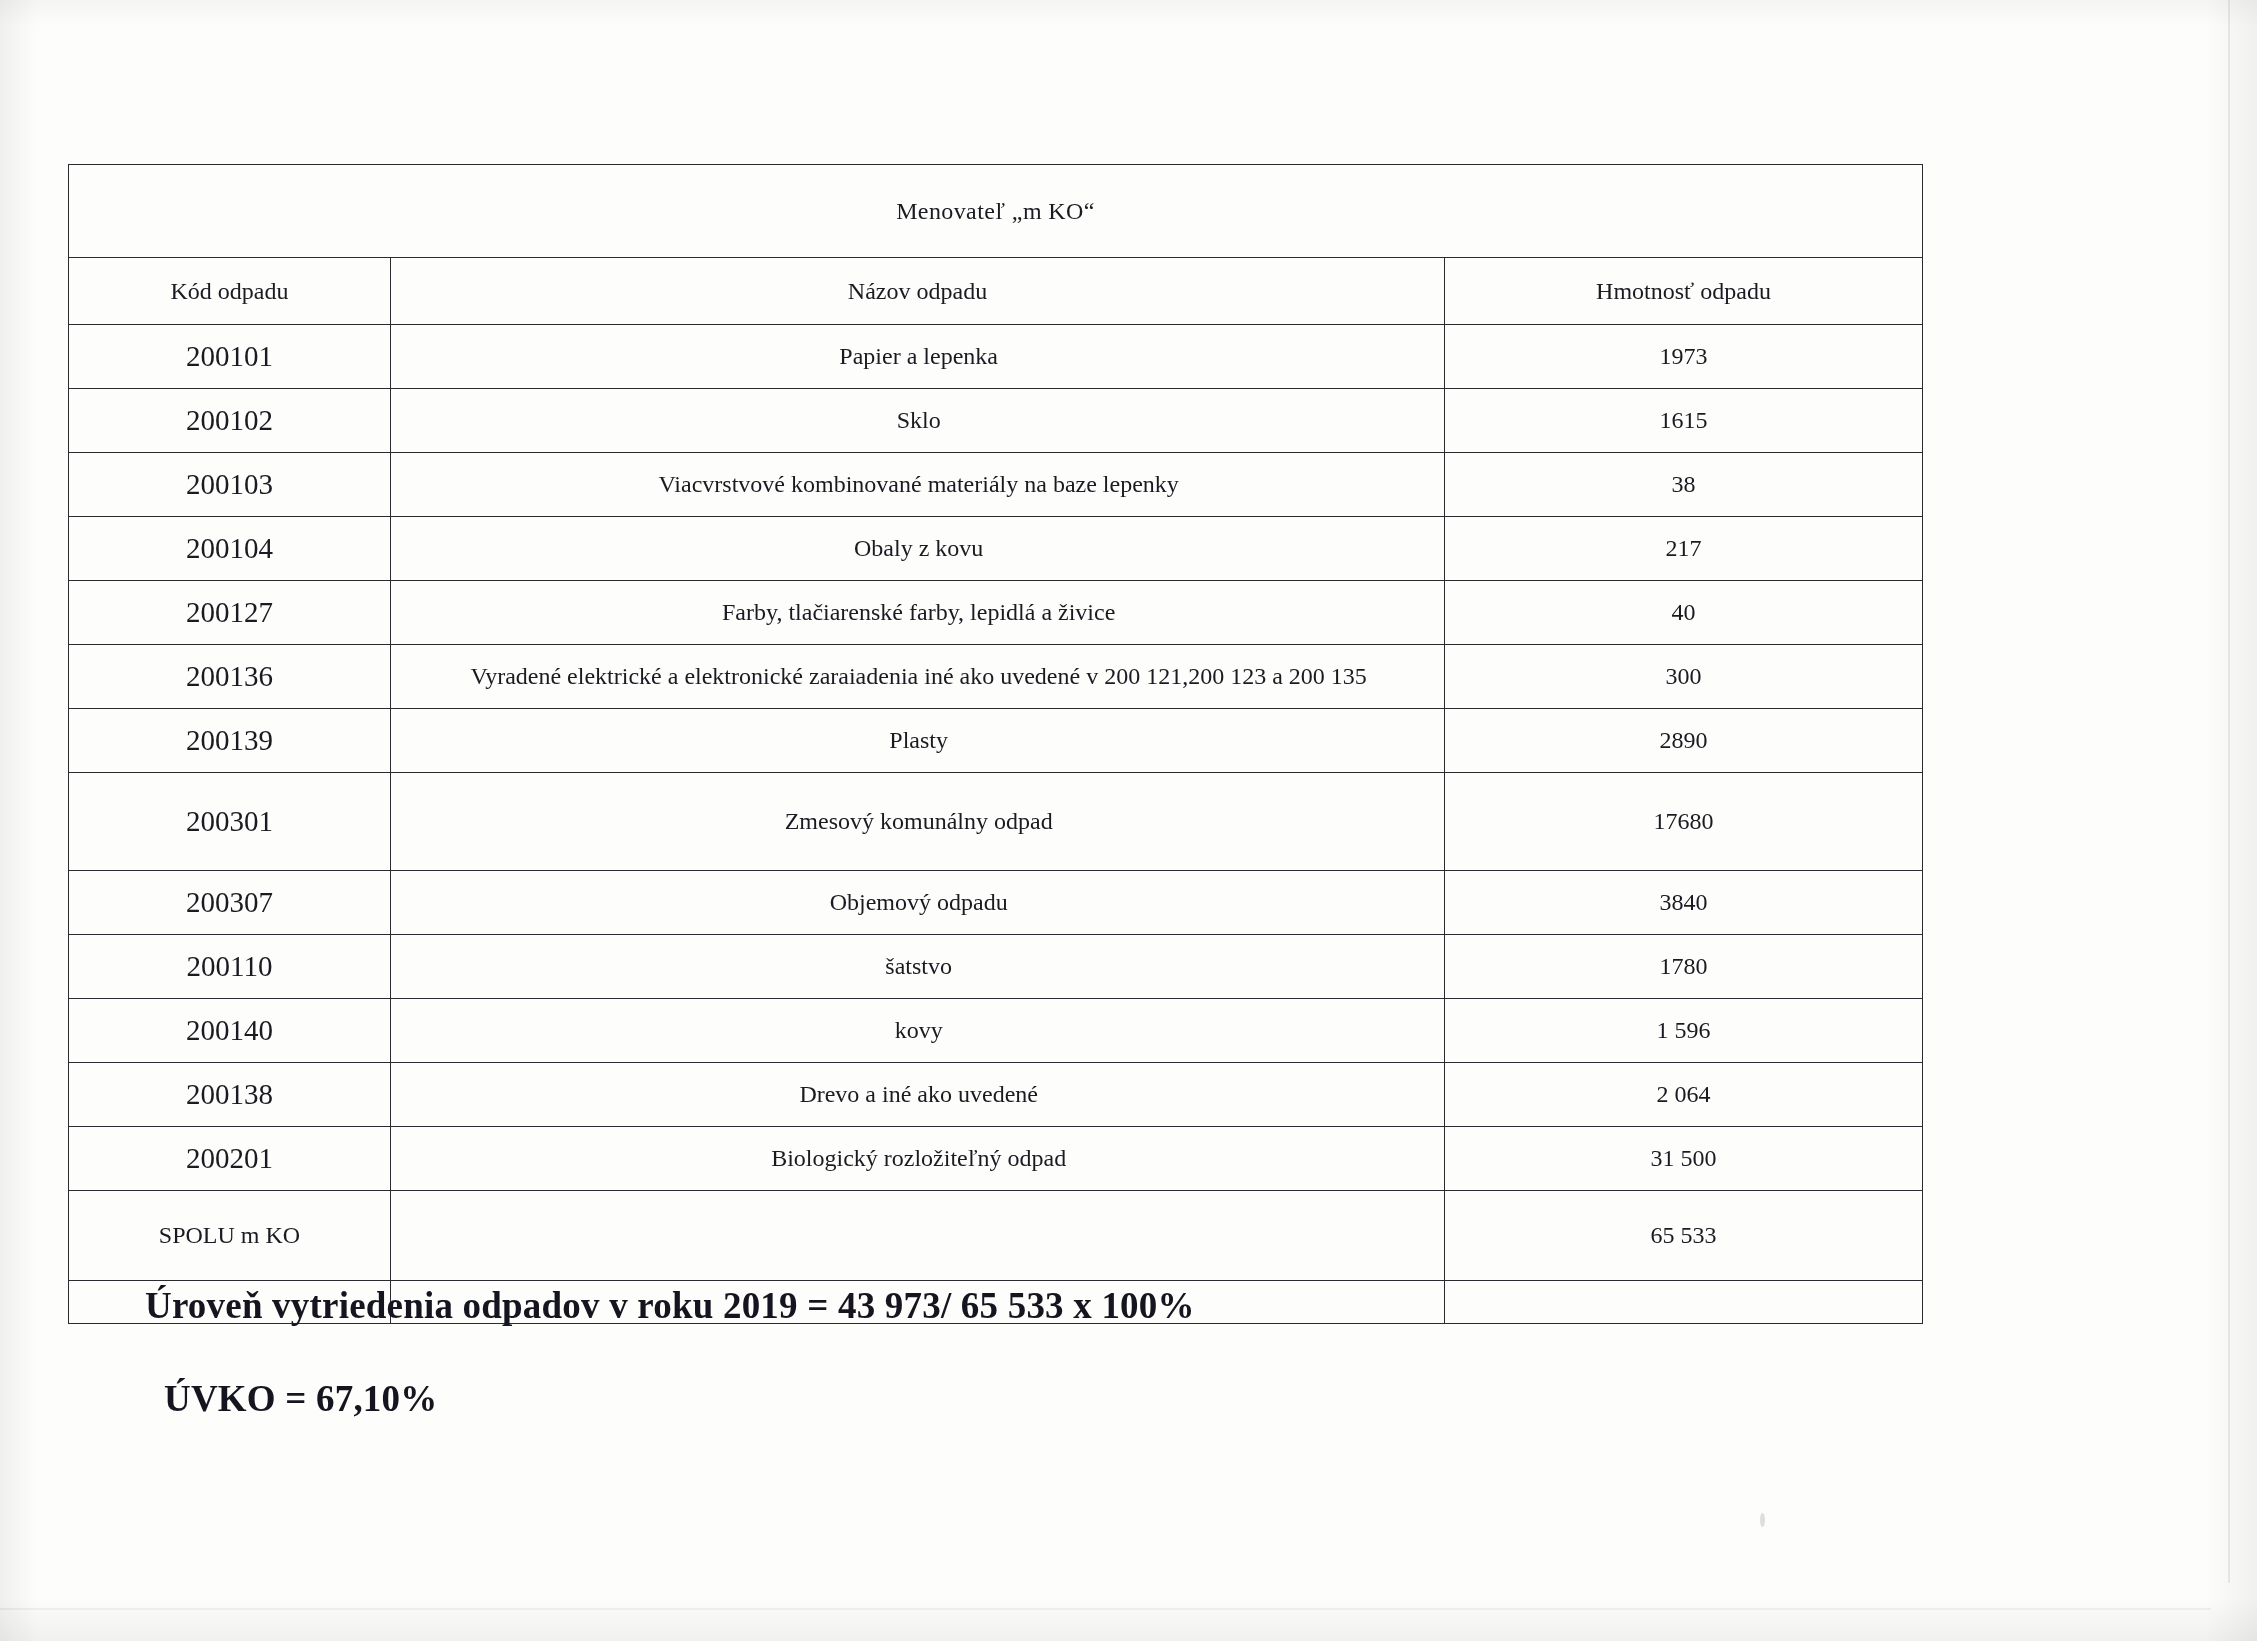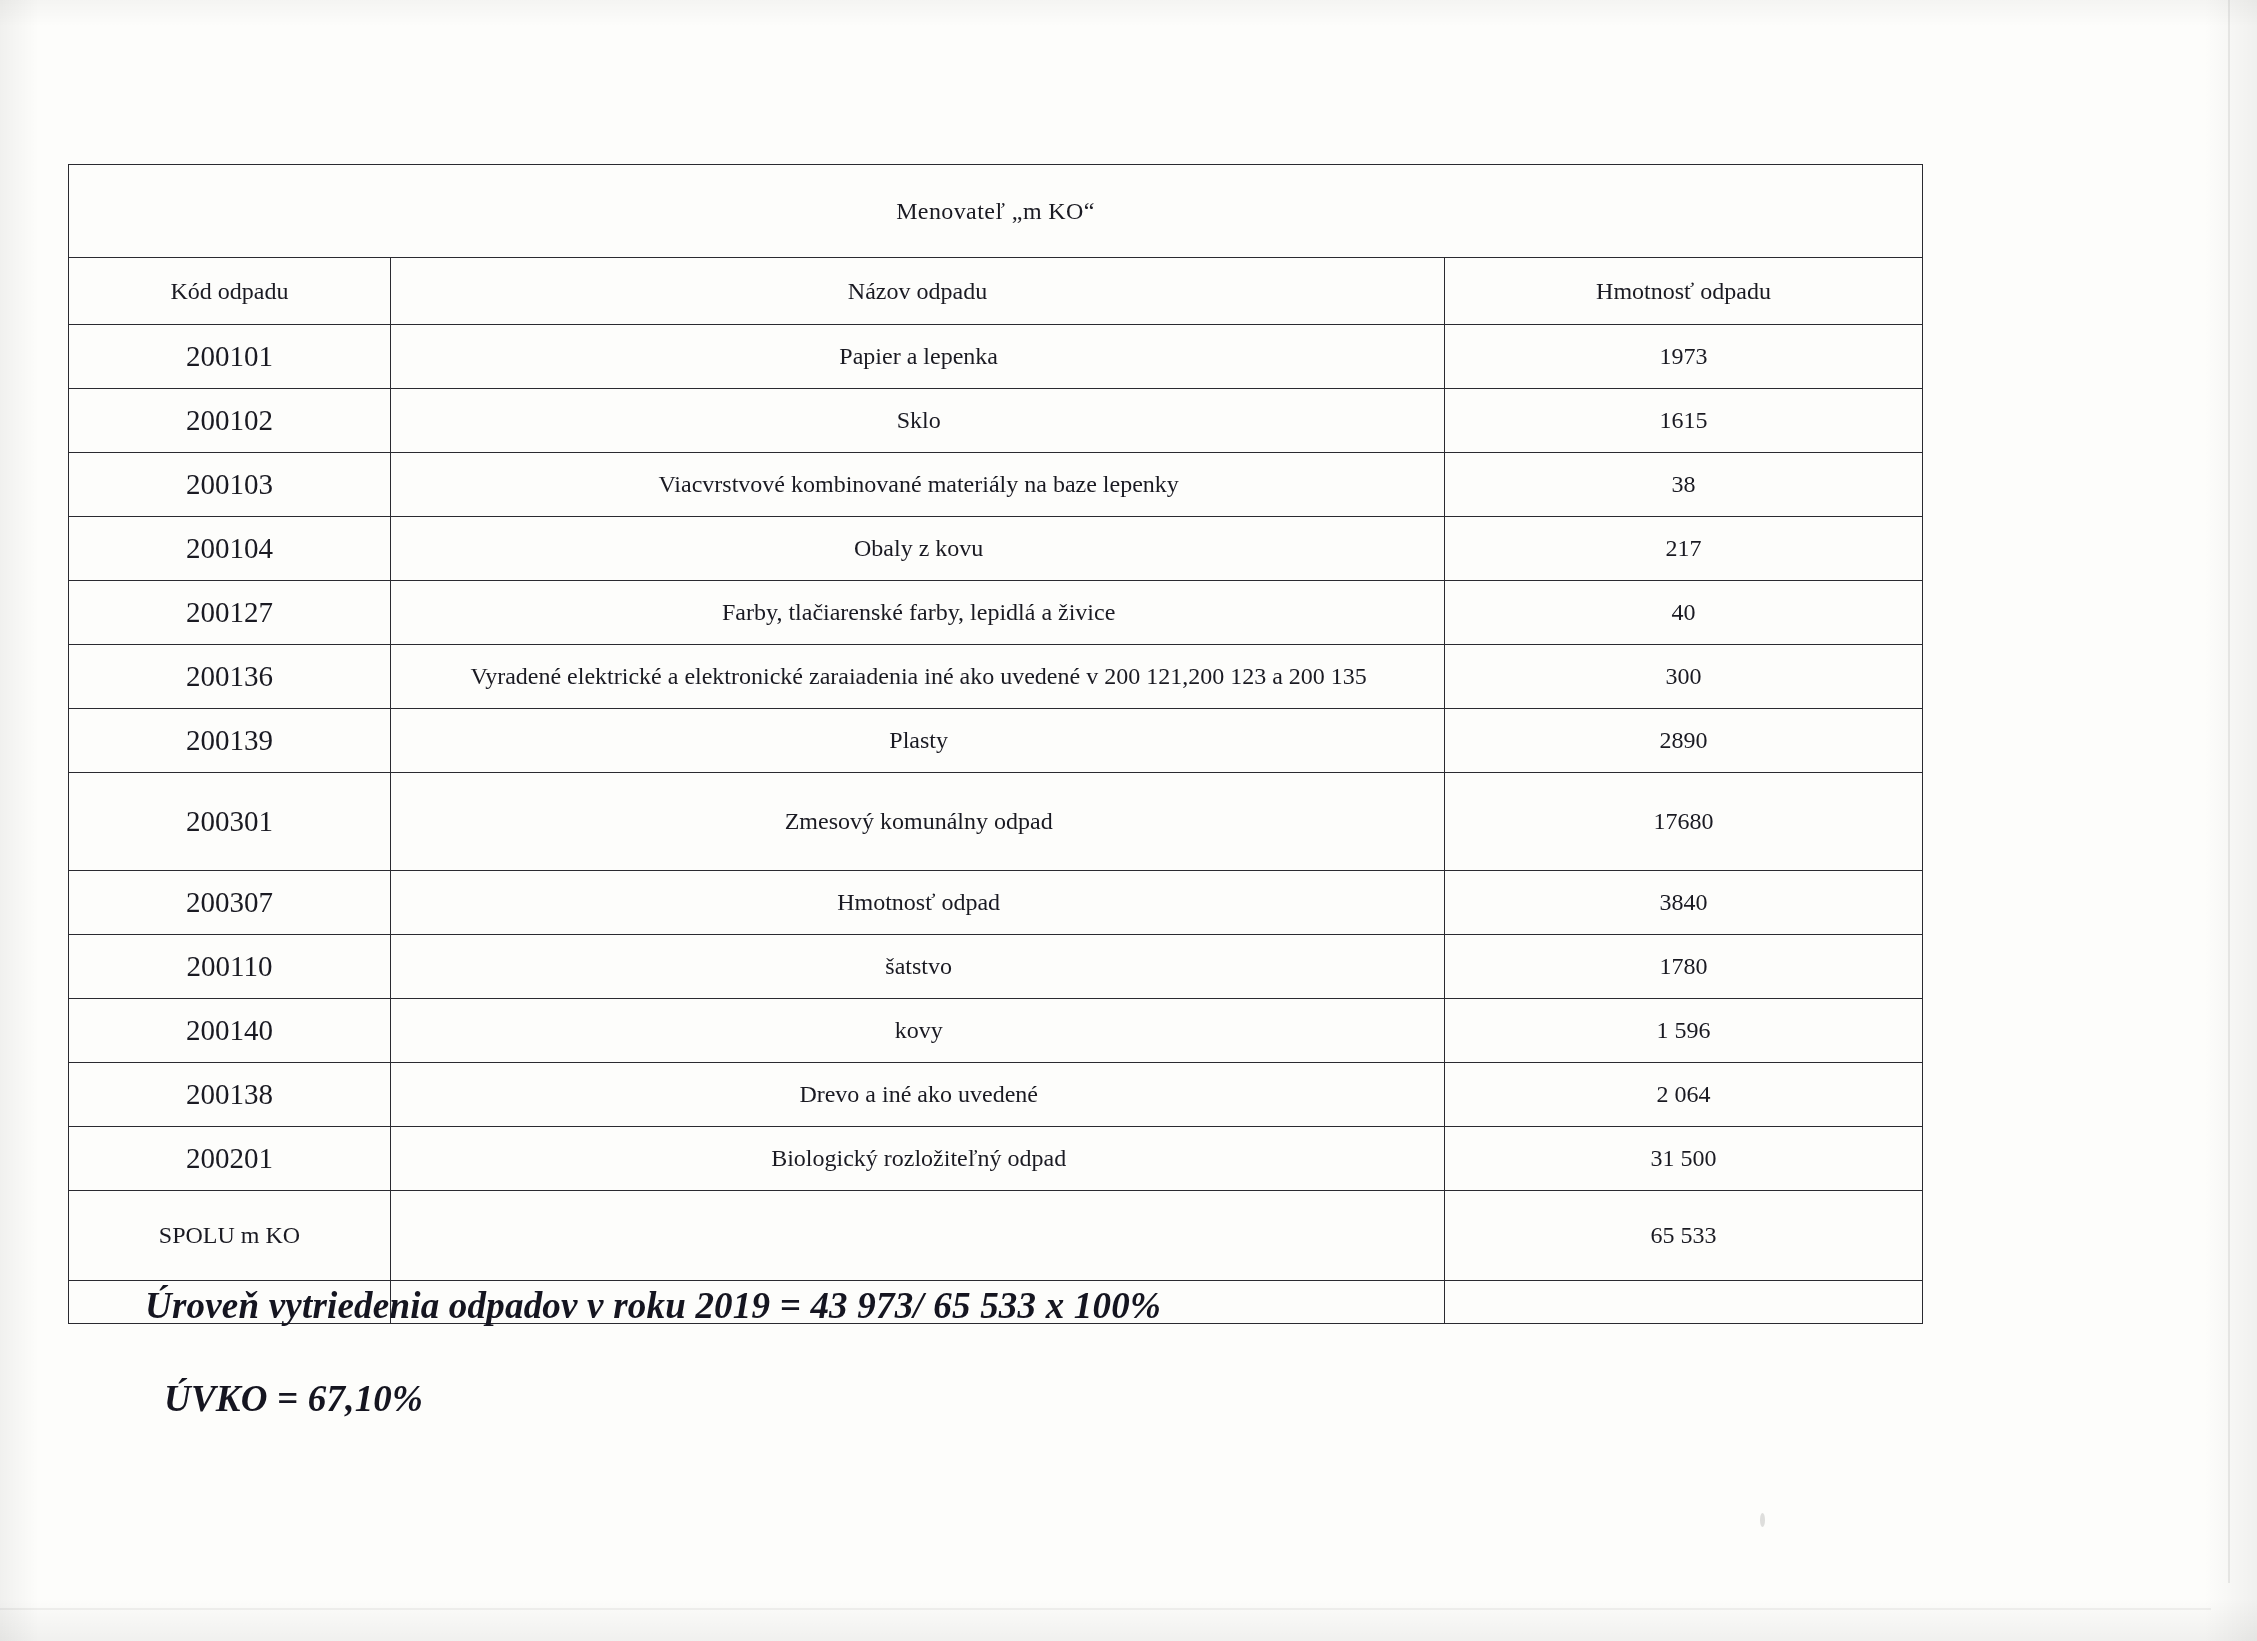--- a/index.html
+++ b/index.html
@@ -125,21 +125,20 @@
   .bottom-strip td {
     height: 42px;
     border-top: none;
   }
 
   .summary {
     position: absolute;
     left: 145px;
     top: 1284px;
     width: 1641px;
-    font-style: italic;
   }
   .summary-line {
     font-weight: bold;
     font-size: 37px;
     letter-spacing: 0.2px;
     color: #151520;
     margin-bottom: 50px;
   }
   .summary-line.second {
     margin-left: 19px;
@@ -212,21 +211,21 @@
         <td class="name-cell">Plasty</td>
         <td class="mass-cell">2890</td>
       </tr>
       <tr class="data-row tall-row">
         <td class="code-cell">200301</td>
         <td class="name-cell">Zmesový komunálny odpad</td>
         <td class="mass-cell">17680</td>
       </tr>
       <tr class="data-row">
         <td class="code-cell">200307</td>
-        <td class="name-cell">Hmotnosť odpad</td>
+        <td class="name-cell">Objemový odpadu</td>
         <td class="mass-cell">3840</td>
       </tr>
       <tr class="data-row">
         <td class="code-cell">200110</td>
         <td class="name-cell">šatstvo</td>
         <td class="mass-cell">1780</td>
       </tr>
       <tr class="data-row">
         <td class="code-cell">200140</td>
         <td class="name-cell">kovy</td>

